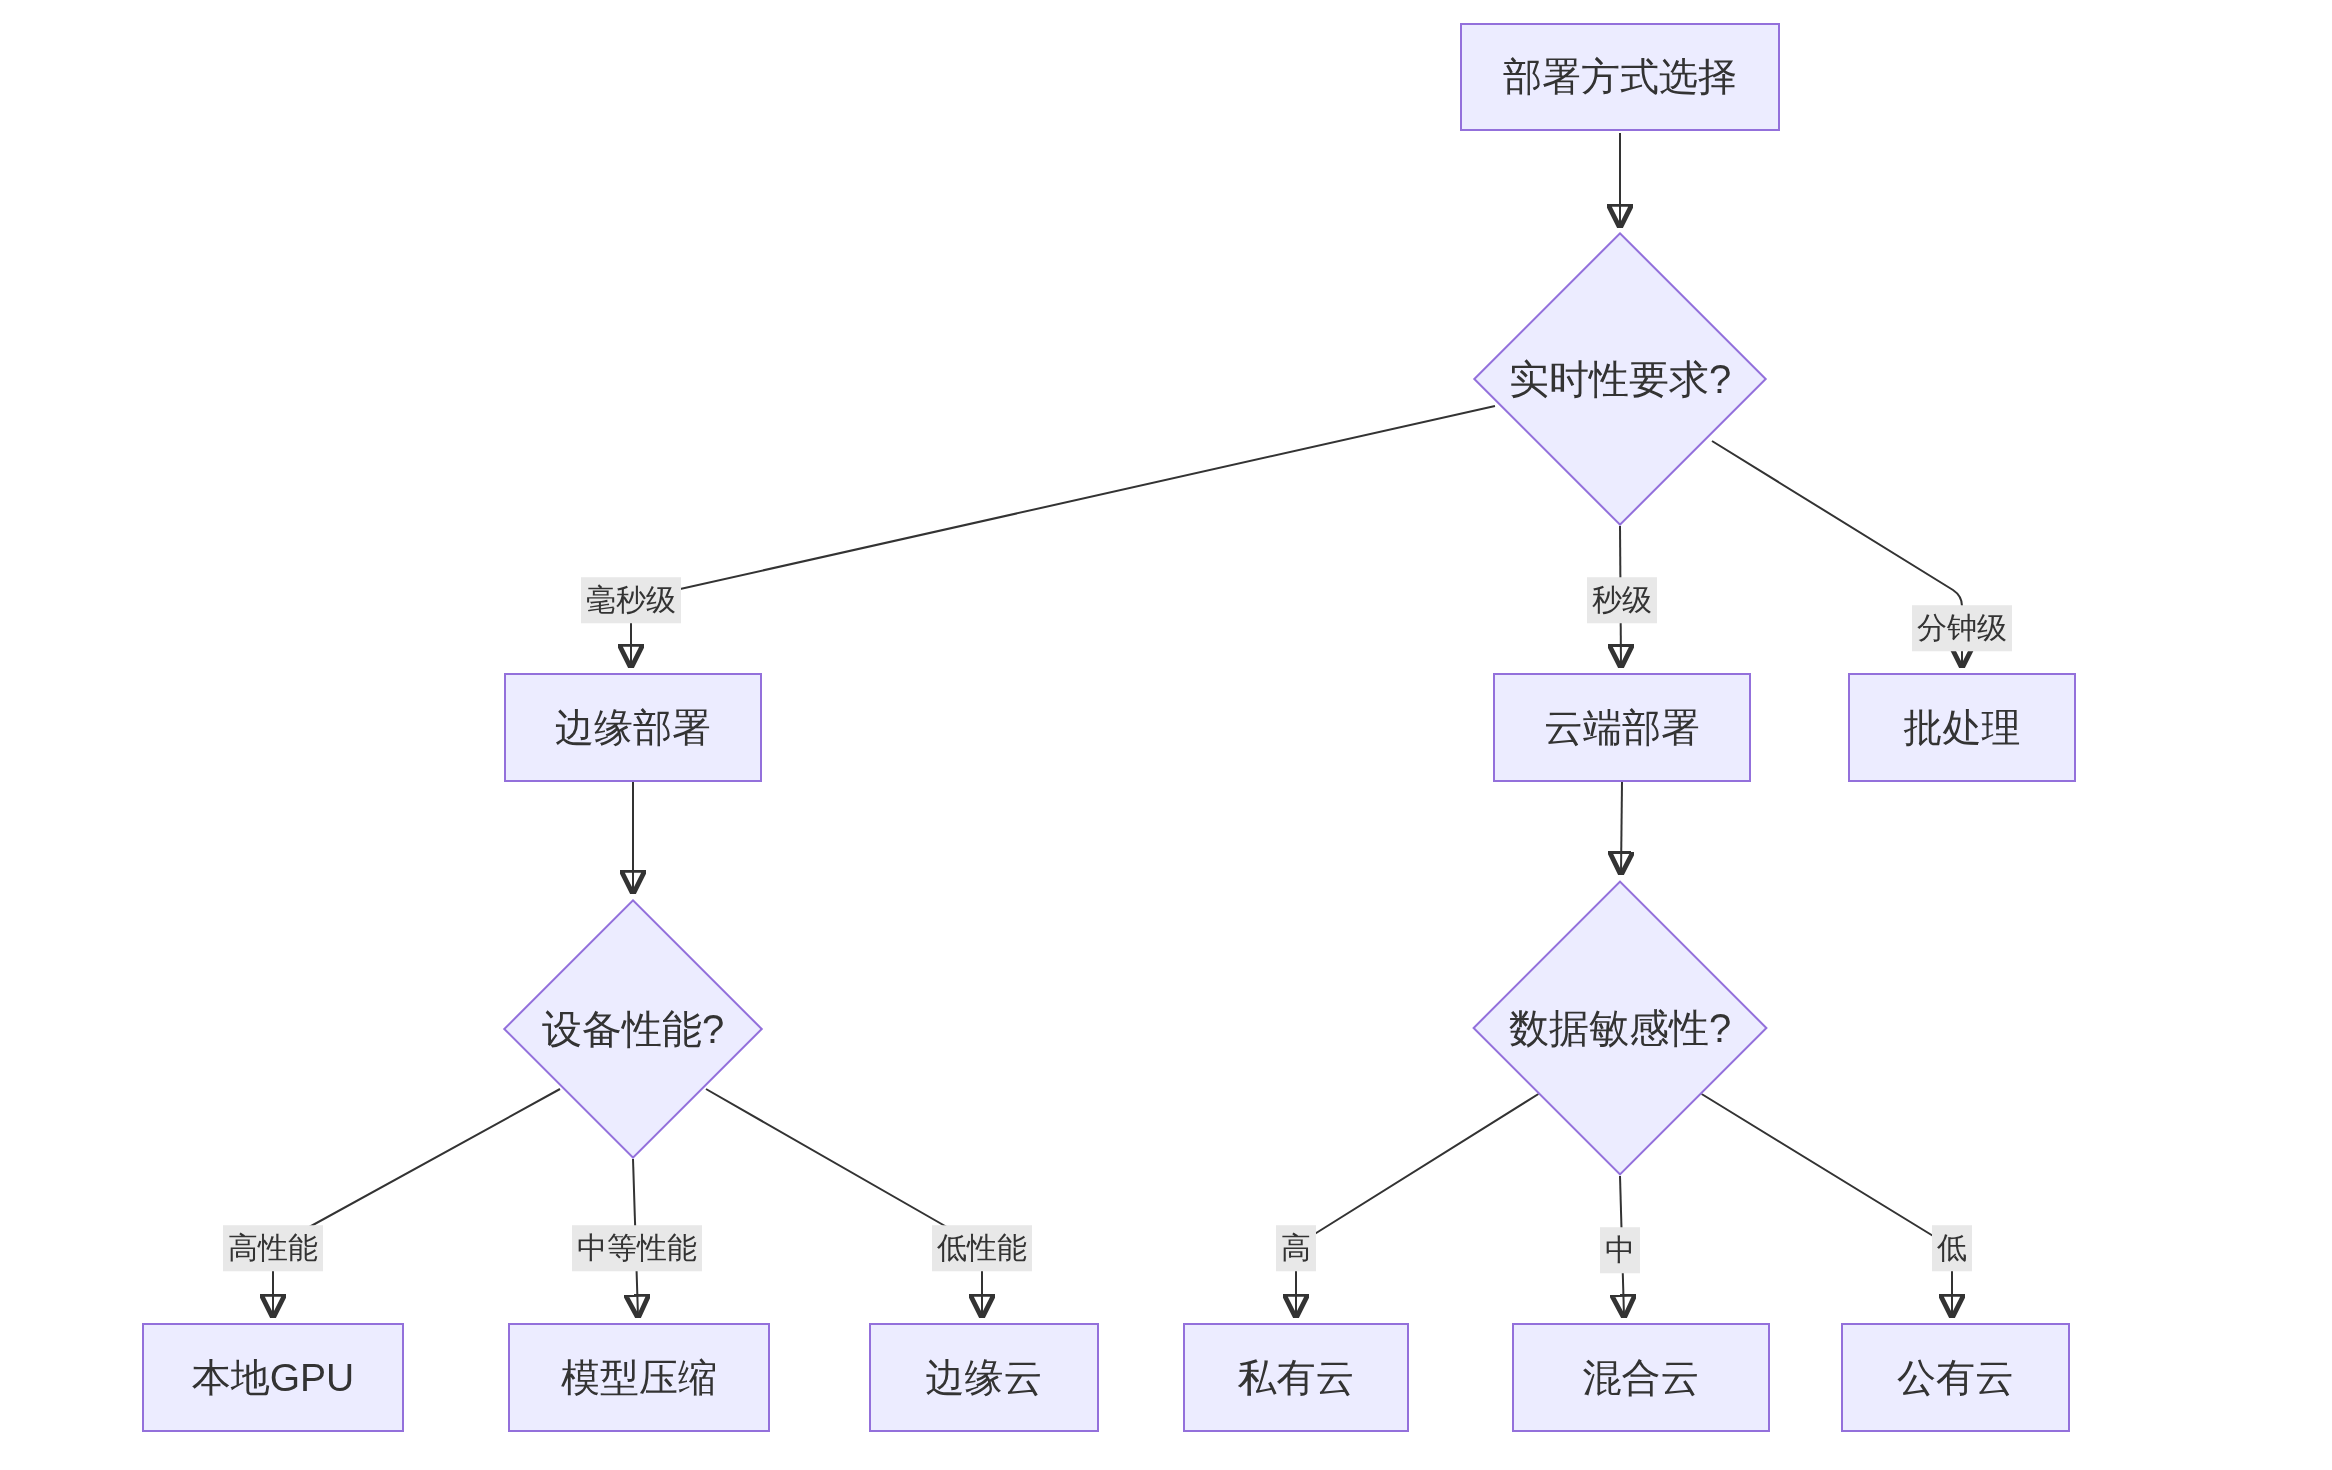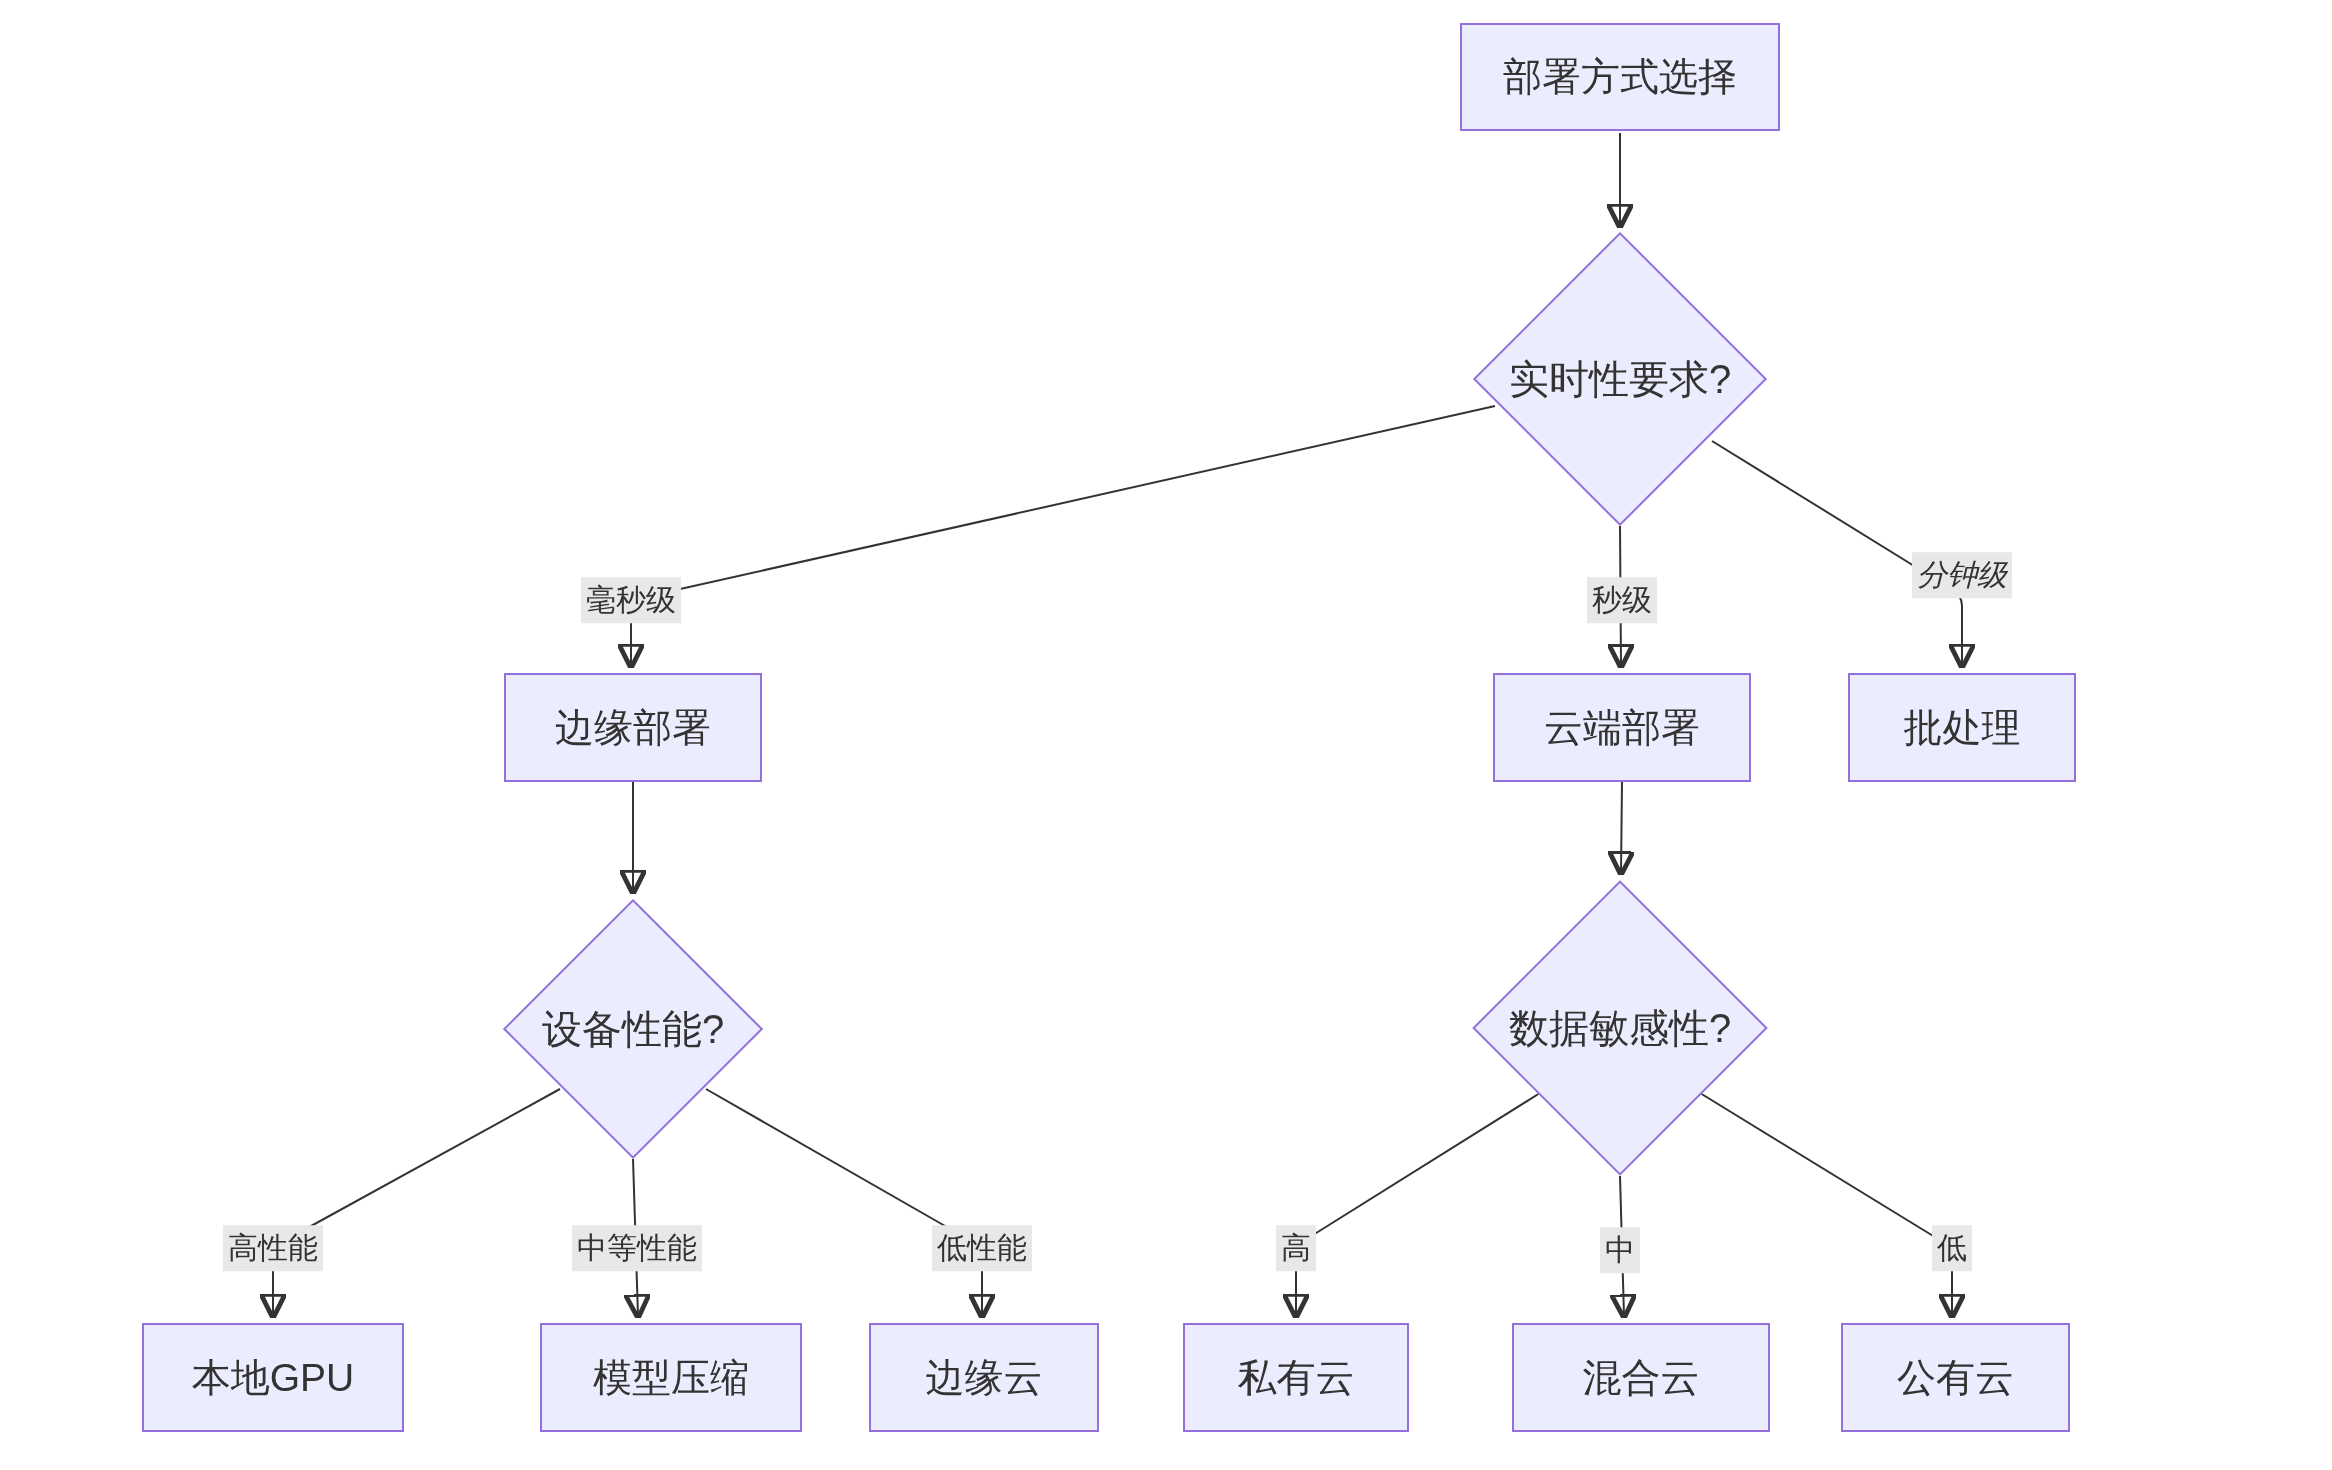--- a/index.html
+++ b/index.html
@@ -89,21 +89,21 @@
     <path d="M 560 1089 L 282 1242 Q 273 1248 273 1258 L 273 1316" marker-end="url(#arrow)" stroke="#333333"></path>
     <path d="M 633 1159 L 638 1316" marker-end="url(#arrow)" stroke="#333333"></path>
     <path d="M 706 1089 L 973 1242 Q 982 1248 982 1258 L 982 1316" marker-end="url(#arrow)" stroke="#333333"></path>
     <path d="M 1540 1093 L 1305 1240 Q 1296 1246 1296 1256 L 1296 1316" marker-end="url(#arrow)" stroke="#333333"></path>
     <path d="M 1620 1176 L 1624 1316" marker-end="url(#arrow)" stroke="#333333"></path>
     <path d="M 1700 1093 L 1943 1242 Q 1952 1248 1952 1258 L 1952 1316" marker-end="url(#arrow)" stroke="#333333"></path>
   </svg>
 
   <div class="edge-label" style="left:631px; top:600px;">毫秒级</div>
   <div class="edge-label" style="left:1622px; top:600px;">秒级</div>
-  <div class="edge-label" style="left:1962px; top:575px;font-style:italic;">分钟级</div>
+  <div class="edge-label" style="left:1962px; top:628px;">分钟级</div>
   <div class="edge-label" style="left:273px; top:1248px;">高性能</div>
   <div class="edge-label" style="left:637px; top:1248px;">中等性能</div>
   <div class="edge-label" style="left:982px; top:1248px;">低性能</div>
   <div class="edge-label" style="left:1296px; top:1248px;">高</div>
   <div class="edge-label" style="left:1620px; top:1250px;">中</div>
   <div class="edge-label" style="left:1952px; top:1248px;">低</div>
 
   <div class="rect-node" style="left:1460px; top:23px; width:320px; height:108px;">
     <span>部署方式选择</span>
   </div>
@@ -112,21 +112,21 @@
   </div>
   <div class="rect-node" style="left:1493px; top:673px; width:258px; height:109px;">
     <span>云端部署</span>
   </div>
   <div class="rect-node" style="left:1848px; top:673px; width:228px; height:109px;">
     <span>批处理</span>
   </div>
   <div class="rect-node" style="left:142px; top:1323px; width:262px; height:109px;">
     <span>本地GPU</span>
   </div>
-  <div class="rect-node" style="left:508px; top:1323px; width:262px; height:109px;margin-left:32px;">
+  <div class="rect-node" style="left:508px; top:1323px; width:262px; height:109px;">
     <span>模型压缩</span>
   </div>
   <div class="rect-node" style="left:1183px; top:1323px; width:226px; height:109px;">
     <span>私有云</span>
   </div>
   <div class="rect-node" style="left:869px; top:1323px; width:230px; height:109px;">
     <span>边缘云</span>
   </div>
   <div class="rect-node" style="left:1512px; top:1323px; width:258px; height:109px;">
     <span>混合云</span>

